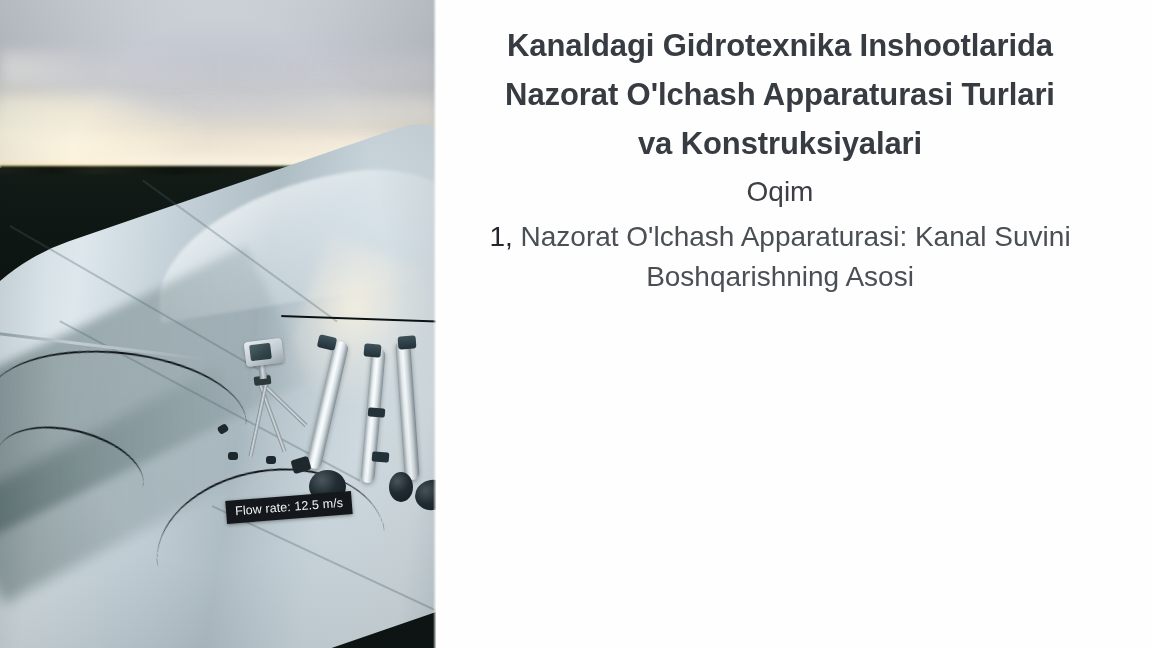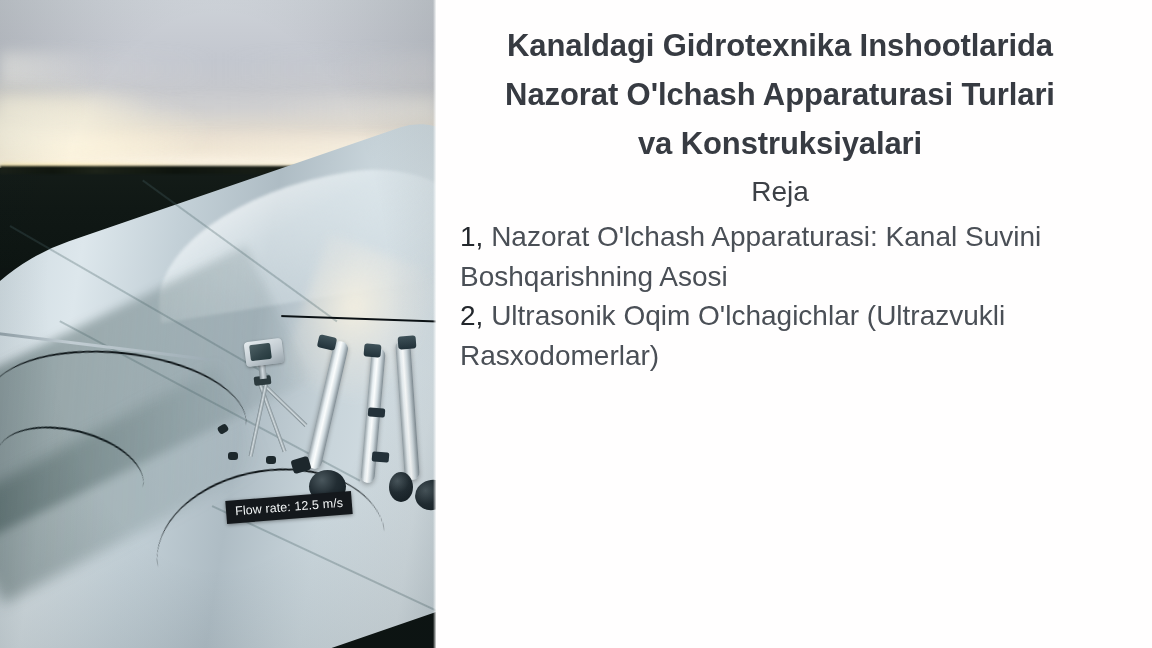--- a/index.html
+++ b/index.html
@@ -361,20 +361,21 @@
     text-align: center;
     font-size: 28px;
     line-height: 1.5;
     color: #3c4046;
     margin-top: 2px;
   }
 
   .plan-list {
     margin-top: 4px;
     list-style: none;
+    text-align: center;
   }
   .plan-item {
     font-size: 28px;
     line-height: 1.42;
     color: #4a4f56;
     padding-left: 0;
     text-indent: 0;
   }
   .plan-num {
     color: #23272c;
@@ -454,22 +455,21 @@
 
       <div class="photo-vignette"></div>
       <div class="photo-edge"></div>
     </div>
   </div>
 
   <div class="content">
 
     <h1 class="title">Kanaldagi Gidrotexnika Inshootlarida Nazorat O'lchash Apparaturasi Turlari va Konstruksiyalari</h1>
 
-    <div class="reja">Reja</div>
+    <div class="reja">Oqim</div>
 
     <ul class="plan-list">
       <li class="plan-item"><span class="plan-num">1,</span><span> Nazorat O'lchash Apparaturasi: Kanal Suvini Boshqarishning Asosi</span></li>
-      <li class="plan-item"><span class="plan-num">2,</span><span> Ultrasonik Oqim O'lchagichlar (Ultrazvukli Rasxodomerlar)</span></li>
     </ul>
 
   </div>
 
 </div>
 
 </body></html>

